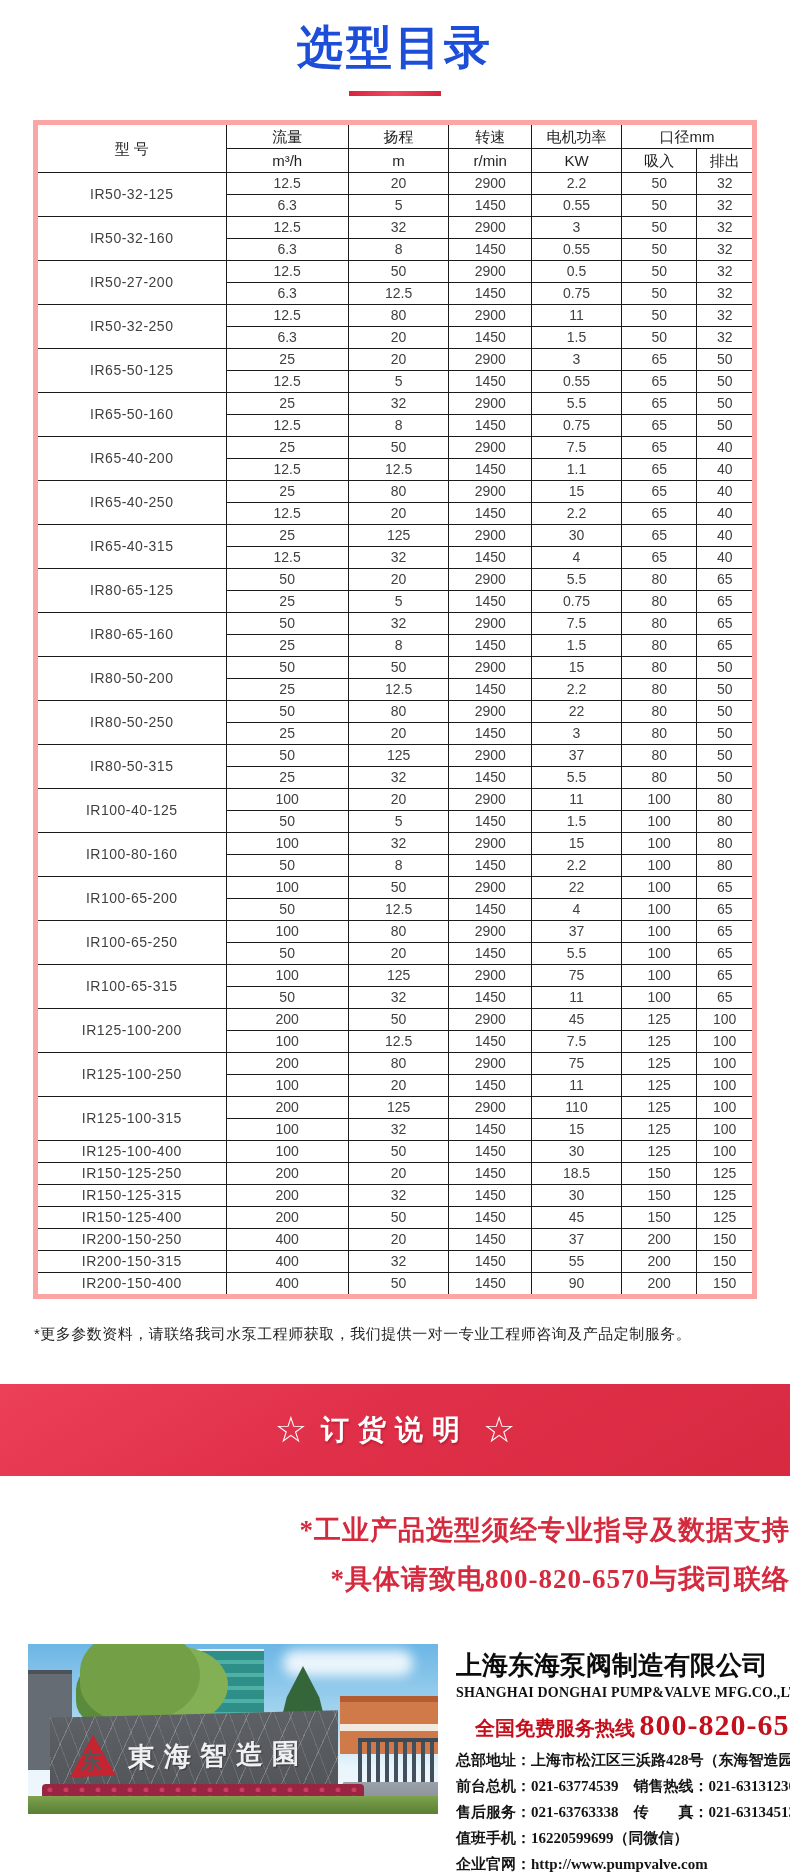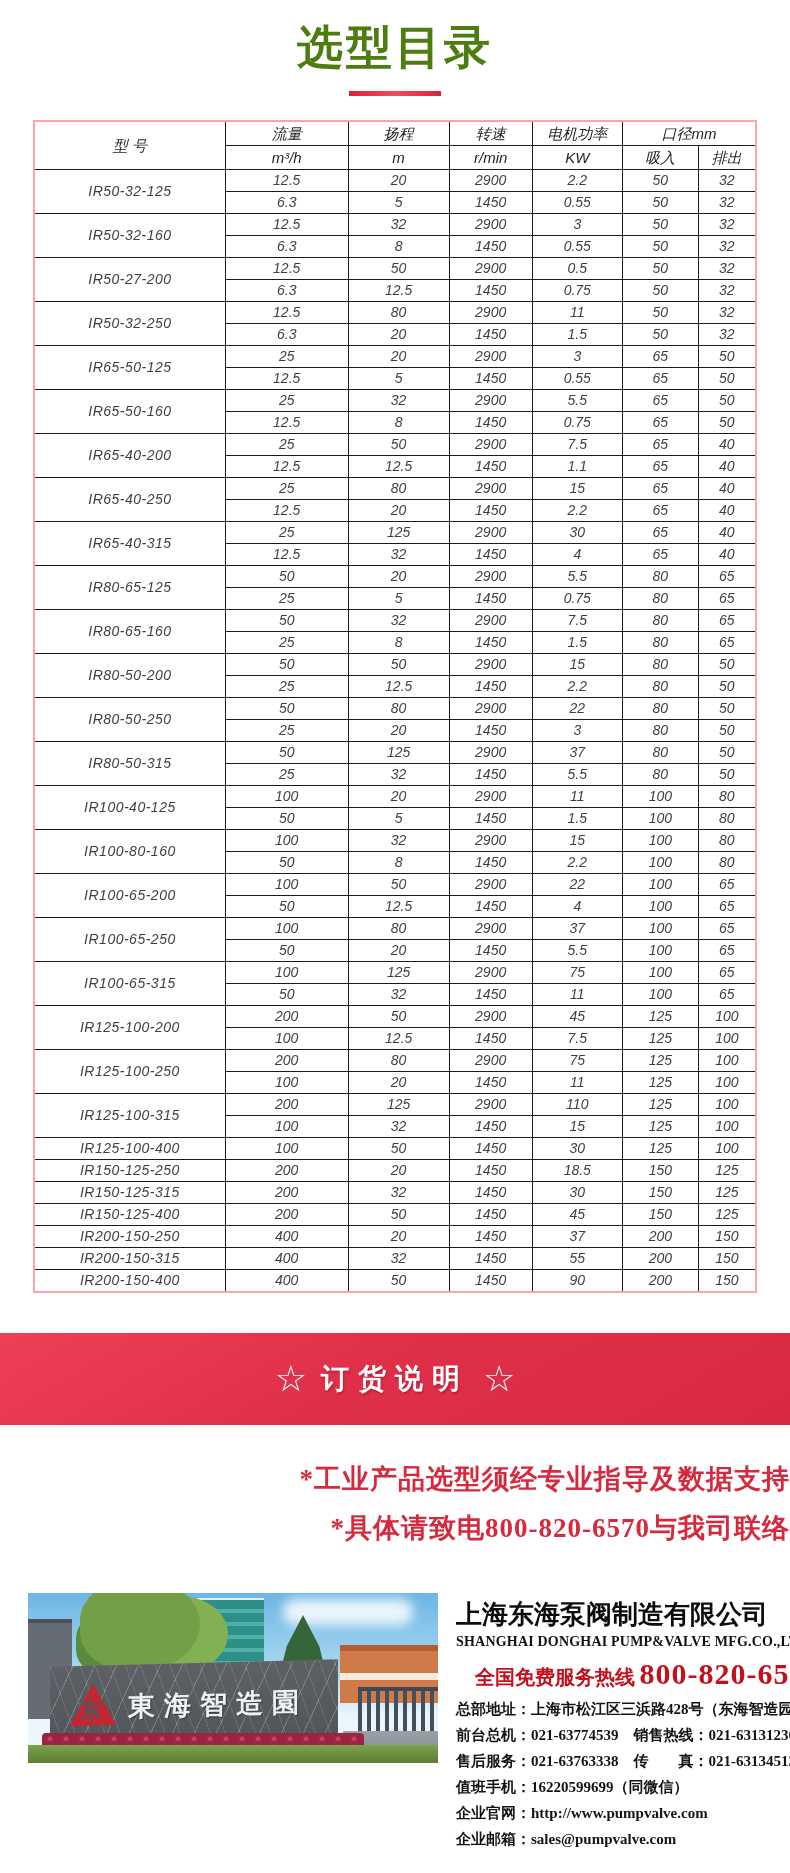--- a/index.html
+++ b/index.html
@@ -1,26 +1,26 @@
 <!DOCTYPE html>
 <html><head>
 <meta charset="utf-8">
 <style>
   * { margin:0; padding:0; box-sizing:border-box; }
   body { background:#ffffff; font-family:"Liberation Sans", sans-serif; }
   .page { width:790px; min-height:1873px; margin:0 auto; background:#ffffff; position:relative; overflow:hidden; }
 
   
   .header { padding-top:16px; text-align:center; }
-  .page-title { font-size:46px; font-weight:700; color:#4d7c0f; letter-spacing:3px; line-height:62px; }
+  .page-title { font-size:46px; font-weight:700; color:#1d4ed8; letter-spacing:3px; line-height:62px; }
   .title-underline { width:92px; height:5px; background:linear-gradient(90deg,#d9233f,#ee4b60,#d9233f); margin:13px auto 0; }
 
   
   .table-wrap { margin:24px 33px 0; }
-  table.spec { width:100%; border-collapse:collapse; table-layout:fixed; border:2px solid #fca5a5;font-style:italic; }
+  table.spec { width:100%; border-collapse:collapse; table-layout:fixed; border:5px solid #fca5a5; }
   table.spec th, table.spec td {
     border:1px solid #1b1b1b; text-align:center; vertical-align:middle;
     font-weight:400; padding:0;
   }
   table.spec thead th { height:23px; font-size:15px; color:#1f1f1f; line-height:23px; }
   table.spec tbody td { height:21px; font-size:14px; color:#3f3f3f; line-height:21px; }
   td.model-cell { font-size:14px; color:#3a3a3a; letter-spacing:0.5px; }
 
   .footnote { margin:26px 0 0 34px; font-size:15px; color:#242424; letter-spacing:0.5px; }
 
@@ -553,20 +553,21 @@
             <td>50</td>
             <td>1450</td>
             <td>90</td>
             <td>200</td>
             <td>150</td>
           </tr>
         </tbody>
     </table>
   </div>
 
+  <p class="footnote">*更多参数资料，请联络我司水泵工程师获取，我们提供一对一专业工程师咨询及产品定制服务。</p>
 
   <div class="banner">
     <span class="star">☆</span>
     <span class="banner-text">订货说明</span>
     <span class="star">☆</span>
   </div>
 
   <div class="notice">
     <p>*工业产品选型须经专业指导及数据支持</p>
     <p>*具体请致电800-820-6570与我司联络</p>

